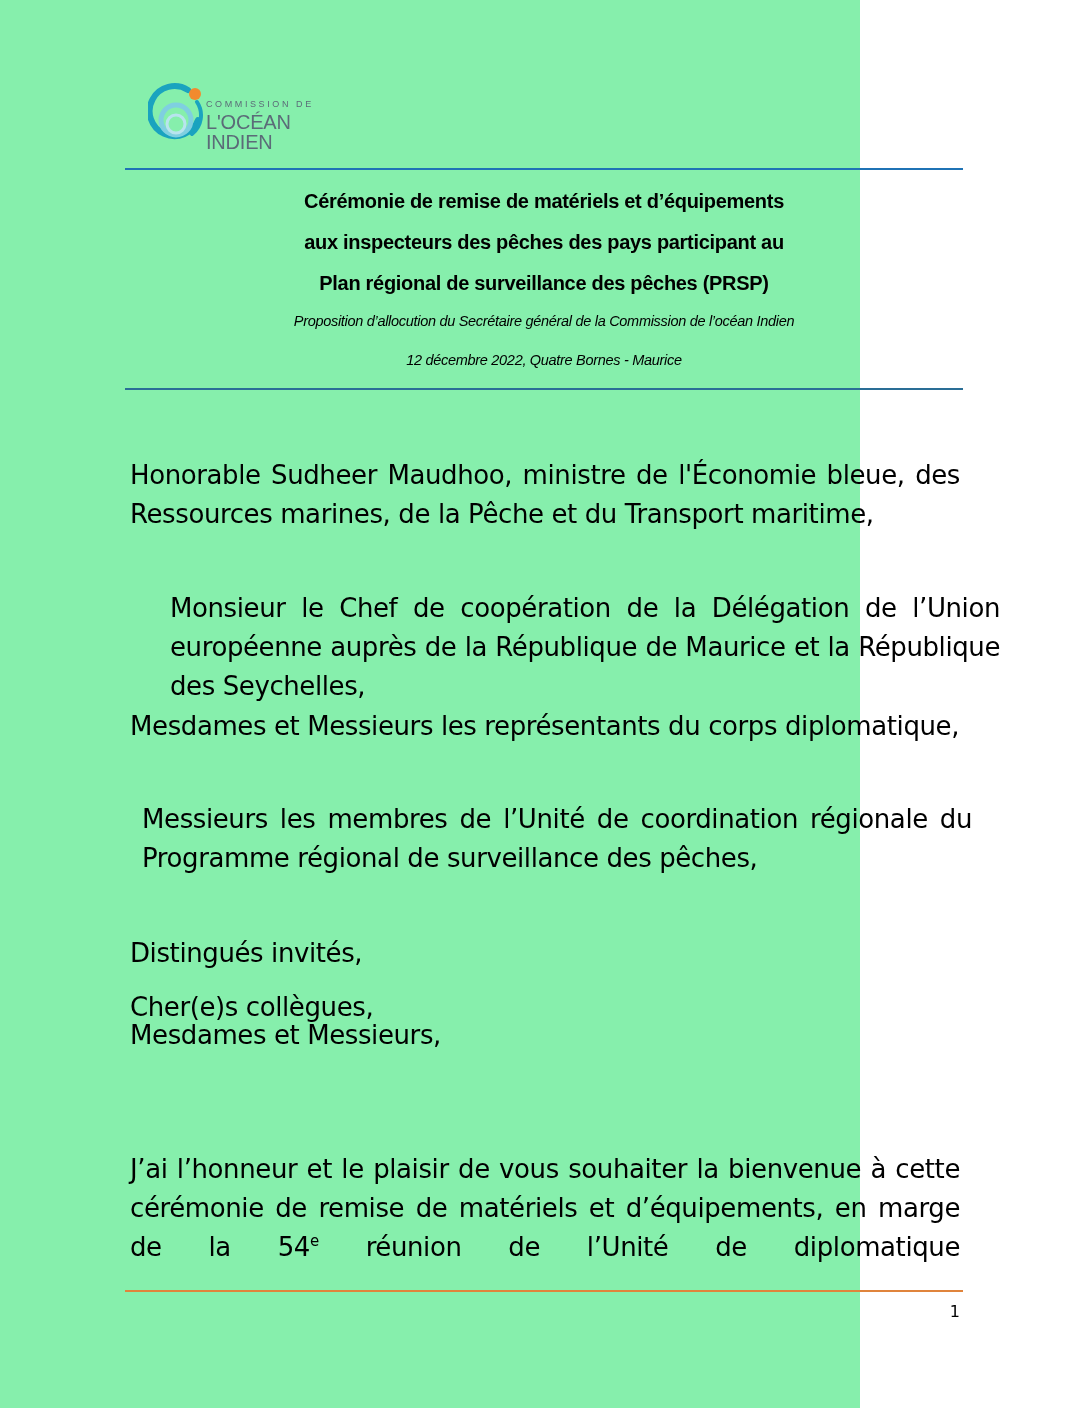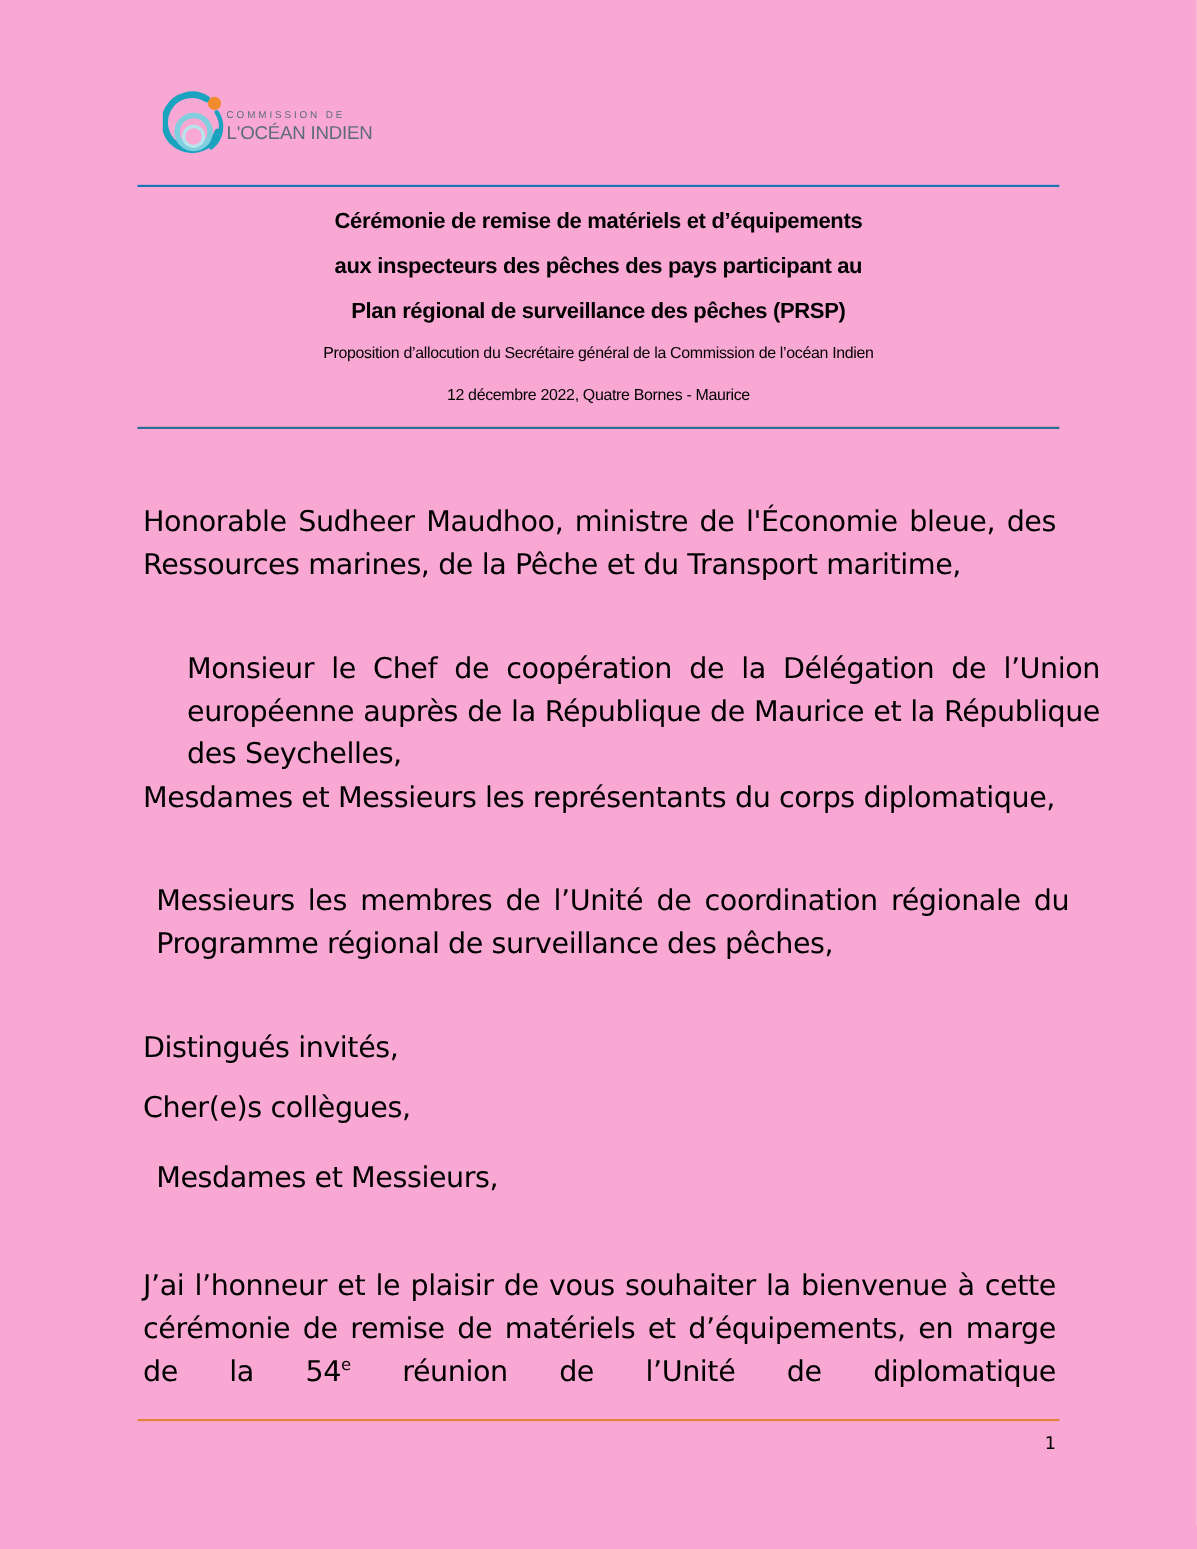--- a/index.html
+++ b/index.html
@@ -1,32 +1,32 @@
 <!DOCTYPE html>
 <html><head>
   <meta charset="utf-8">
   <style>
     html, body { margin: 0; padding: 0; background: #ffffff; }
     body { width: 1088px; height: 1408px; position: relative; overflow: hidden; color: #000; }
-    .page { position: absolute; left: 0; top: 0; width: 1088px; height: 1408px; background: #f9a8d4; }
+    .page { position: absolute; left: 0; top: 0; width: 860px; height: 1408px; background: #86efac; }
 
     .logo { position: absolute; left: 148px; top: 82px; width: 200px; height: 66px; }
     .logo svg { position: absolute; left: 0; top: 0; }
     .logo-text { position: absolute; left: 58px; top: 18px; font-family: "Liberation Sans", sans-serif; color: #5b6b78; line-height: 1; }
     .logo-line1 { font-size: 9px; letter-spacing: 2.6px; display: block; }
-    .logo-line2 { font-size: 17px; letter-spacing: -0.2px; display: block; margin-top: 3px; }
+    .logo-line2 { font-size: 20px; letter-spacing: -0.2px; display: block; margin-top: 3px; }
 
     .rule-top { position: absolute; left: 125px; width: 838px; top: 168px; height: 2px; background: #1f73b5; }
     .rule-mid { position: absolute; left: 125px; width: 838px; top: 388px; height: 2px; background: #2a6e96; }
     .rule-bottom { position: absolute; left: 125px; width: 838px; top: 1290px; height: 2px; background: #e0843c; }
 
     .header-block { position: absolute; left: 125px; width: 838px; top: 190px; text-align: center; font-family: "Liberation Sans", sans-serif; }
     .hline { position: absolute; left: 0; width: 838px; text-align: center; white-space: nowrap; }
     .hline.bold { font-weight: bold; font-size: 20px; letter-spacing: -0.3px; }
-    .hline.reg { font-size: 14.5px; letter-spacing: -0.3px; }
+    .hline.reg { font-size: 14.5px; letter-spacing: -0.3px; font-style: italic; }
 
     .body-text { position: absolute; left: 130px; width: 830px; font-family: "DejaVu Sans", sans-serif; font-size: 26px; line-height: 39px; letter-spacing: -0.4px; }
     .para { position: absolute; left: 0; width: 830px; text-align: justify; text-align-last: left; margin: 0; }
     .para.nojust { text-align: right; }
     sup { font-size: 15px; line-height: 0; vertical-align: super; }
 
     .page-number { position: absolute; left: 930px; width: 30px; top: 1302px; text-align: right; font-family: "DejaVu Sans", sans-serif; font-size: 16px; }
   </style>
 </head>
 <body>
@@ -63,21 +63,21 @@
 
   <div class="rule-mid"></div>
 
   <div class="body-text" style="top:444px;">
     <p class="para" style="top:12px;">Honorable Sudheer Maudhoo, ministre de l'Économie bleue, des Ressources marines, de la Pêche et du Transport maritime,</p>
     <p class="para" style="top:145px;margin-left:40px;">Monsieur le Chef de coopération de la Délégation de l’Union européenne auprès de la République de Maurice et la République des Seychelles,</p>
     <p class="para" style="top:263px;">Mesdames et Messieurs les représentants du corps diplomatique,</p>
     <p class="para" style="top:356px;margin-left:12px;">Messieurs les membres de l’Unité de coordination régionale du Programme régional de surveillance des pêches,</p>
     <p class="para nojust" style="top:490px;">Distingués invités,</p>
     <p class="para nojust" style="top:544px;">Cher(e)s collègues,</p>
-    <p class="para nojust" style="top:608px;margin-left:12px;">Mesdames et Messieurs,</p>
+    <p class="para nojust" style="top:572px;">Mesdames et Messieurs,</p>
 
     <p class="para" style="top:706px; text-align-last: justify;"><span>J’ai l’honneur et le plaisir de vous souhaiter la bienvenue à cette cérémonie de remise de matériels et d’équipements, en marge de la 54</span><sup>e</sup><span> réunion de l’Unité de diplomatique</span></p>
   </div>
 
   <div class="rule-bottom"></div>
   <div class="page-number">1</div>
 
 </div>
 
 </body></html>

